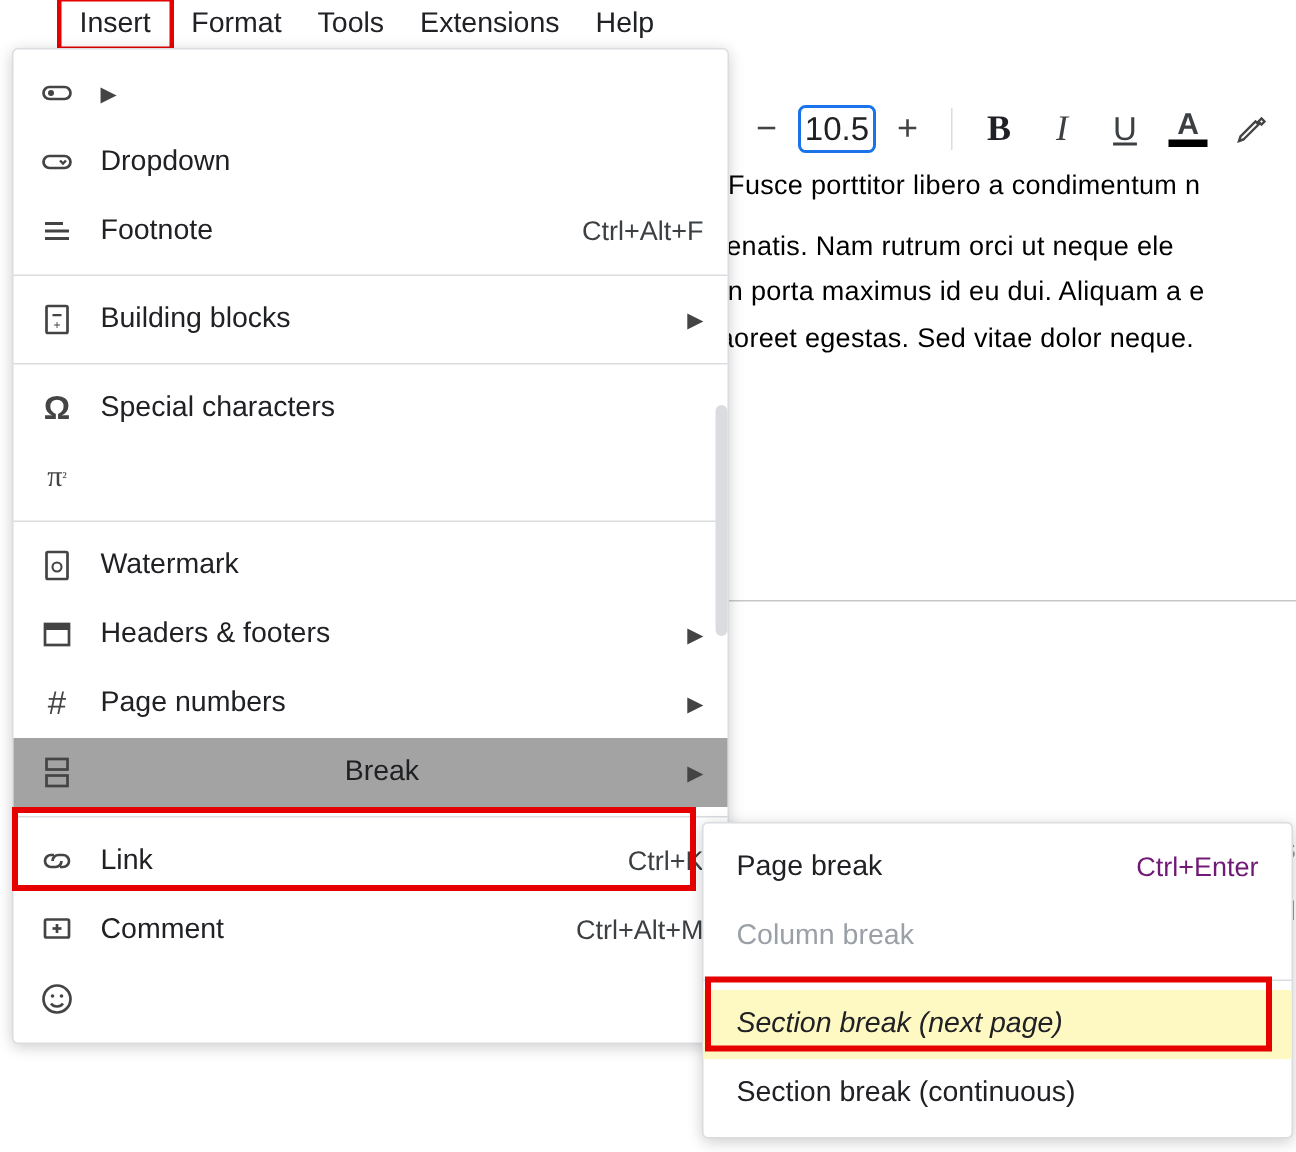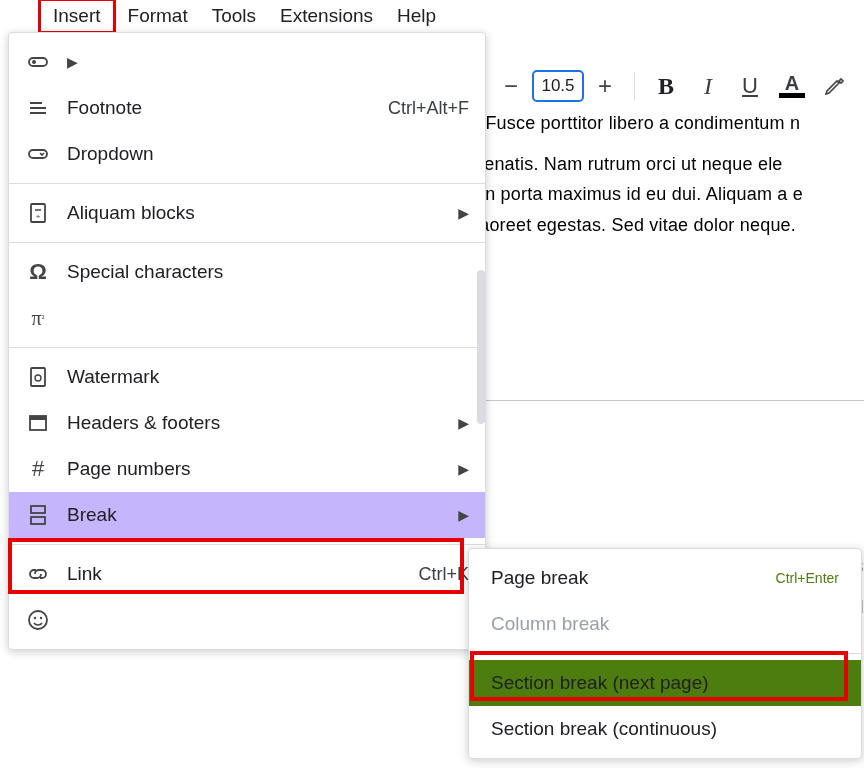--- a/index.html
+++ b/index.html
@@ -53,21 +53,21 @@
       display: flex;
       align-items: center;
       gap: 6px;
     }
     .fontsize-input {
       border: 2px solid #1a73e8;
       border-radius: 5px;
       width: 52px;
       height: 32px;
       text-align: center;
-      font-size: 17px;
+      font-size: 22px;
       background: #fff;
     }
     .fs-btn {
       font-size: 24px;
       width: 30px;
       height: 30px;
       display: flex;
       align-items: center;
       justify-content: center;
       color: #444;
@@ -126,21 +126,21 @@
     }
     .menu-item {
       display: flex;
       align-items: center;
       height: 46px;
       padding: 0 16px;
       font-size: 19px;
       cursor: pointer;
       gap: 16px;
     }
-    .menu-item.hovered { background: #c4b5fd; }
+    .menu-item.hovered { background: #a3a3a3; text-align: center; }
     .menu-icon {
       width: 26px;
       height: 26px;
       display: flex;
       align-items: center;
       justify-content: center;
       color: #444;
       flex-shrink: 0;
     }
     .menu-icon svg { width: 24px; height: 24px; }
@@ -172,23 +172,23 @@
     }
     .sub-item {
       display: flex;
       align-items: center;
       height: 46px;
       padding: 0 22px;
       font-size: 19px;
       cursor: pointer;
       gap: 14px;
     }
-    .sub-item.hovered { background: #4d7c0f; }
+    .sub-item.hovered { background: #fef9c3; font-style: italic; }
     .sub-label { flex: 1; }
-    .sub-shortcut { color: #4d7c0f; font-size: 14px; }
+    .sub-shortcut { color: #701a75; font-size: 18px; }
     .sub-item.disabled { color: #9aa0a6; cursor: default; }
     .sub-divider { height: 1px; background: #dadce0; margin: 6px 0; }
     .red-box-break {
       position: absolute;
       top: 538px;
       left: 8px;
       width: 456px;
       height: 56px;
       border: 4px solid #e60000;
       z-index: 11;
@@ -266,47 +266,47 @@
         <svg viewBox="0 0 24 24">
           <rect x="3" y="8" width="18" height="8" rx="4" fill="none" stroke="#444" stroke-width="1.8"></rect>
           <circle cx="8" cy="12" r="2" fill="#444"></circle>
         </svg>
       </span>
     <span class="menu-arrow">▶</span>
   </div>
   <div class="menu-item">
     <span class="menu-icon">
         <svg viewBox="0 0 24 24">
+          <rect x="3" y="8" width="18" height="8" rx="4" fill="none" stroke="#444" stroke-width="1.8"></rect>
+          <path d="M14 11l2 2 2-2" fill="none" stroke="#444" stroke-width="1.6"></path>
+        </svg>
+      </span>
+    <span class="menu-label">Dropdown</span>
+  </div>
+  <div class="menu-item">
+    <span class="menu-icon">
+        <svg viewBox="0 0 24 24">
           <line x1="4" y1="7" x2="16" y2="7" stroke="#444" stroke-width="2"></line>
           <line x1="4" y1="12" x2="20" y2="12" stroke="#444" stroke-width="2"></line>
           <line x1="4" y1="17" x2="20" y2="17" stroke="#444" stroke-width="2"></line>
         </svg>
       </span>
     <span class="menu-label">Footnote</span>
     <span class="menu-shortcut">Ctrl+Alt+F</span>
   </div>
-  <div class="menu-item">
-    <span class="menu-icon">
-        <svg viewBox="0 0 24 24">
-          <rect x="3" y="8" width="18" height="8" rx="4" fill="none" stroke="#444" stroke-width="1.8"></rect>
-          <path d="M14 11l2 2 2-2" fill="none" stroke="#444" stroke-width="1.6"></path>
-        </svg>
-      </span>
-    <span class="menu-label">Dropdown</span>
-  </div>
   <div class="menu-divider"></div>
   <div class="menu-item">
     <span class="menu-icon">
         <svg viewBox="0 0 24 24">
           <rect x="5" y="3" width="14" height="18" rx="1" fill="none" stroke="#444" stroke-width="1.8"></rect>
           <line x1="9" y1="9" x2="15" y2="9" stroke="#444" stroke-width="1.5"></line>
           <text x="12" y="18" font-size="8" text-anchor="middle" fill="#444">+</text>
         </svg>
       </span>
-    <span class="menu-label">Aliquam blocks</span>
+    <span class="menu-label">Building blocks</span>
     <span class="menu-arrow">▶</span>
   </div>
   <div class="menu-divider"></div>
   <div class="menu-item">
     <span class="menu-icon" style="font-size:22px;font-weight:600;">Ω</span>
     <span class="menu-label">Special characters</span>
   </div>
   <div class="menu-item">
     <span class="menu-icon" style="font-size:20px;font-family:serif;">π<sup style="font-size:10px;">²</sup></span>
   </div>
@@ -347,20 +347,31 @@
   </div>
   <div class="menu-divider"></div>
   <div class="menu-item">
     <span class="menu-icon">
         <svg viewBox="0 0 24 24">
           <path d="M9 12a4 4 0 014-4h3a4 4 0 010 8h-2M15 12a4 4 0 01-4 4H8a4 4 0 010-8h2" fill="none" stroke="#444" stroke-width="1.8"></path>
         </svg>
       </span>
     <span class="menu-label">Link</span>
     <span class="menu-shortcut">Ctrl+K</span>
+  </div>
+  <div class="menu-item">
+    <span class="menu-icon">
+        <svg viewBox="0 0 24 24">
+          <rect x="4" y="5" width="16" height="12" rx="1" fill="none" stroke="#444" stroke-width="1.8"></rect>
+          <line x1="9" y1="11" x2="15" y2="11" stroke="#444" stroke-width="1.8"></line>
+          <line x1="12" y1="8" x2="12" y2="14" stroke="#444" stroke-width="1.8"></line>
+        </svg>
+      </span>
+    <span class="menu-label">Comment</span>
+    <span class="menu-shortcut">Ctrl+Alt+M</span>
   </div>
   <div class="menu-item">
     <span class="menu-icon">
         <svg viewBox="0 0 24 24">
           <circle cx="12" cy="12" r="9" fill="none" stroke="#444" stroke-width="1.8"></circle>
           <circle cx="9" cy="10" r="1.2" fill="#444"></circle>
           <circle cx="15" cy="10" r="1.2" fill="#444"></circle>
           <path d="M8 15c1 1.5 2.5 2 4 2s3-.5 4-2" fill="none" stroke="#444" stroke-width="1.6"></path>
         </svg>
       </span>

